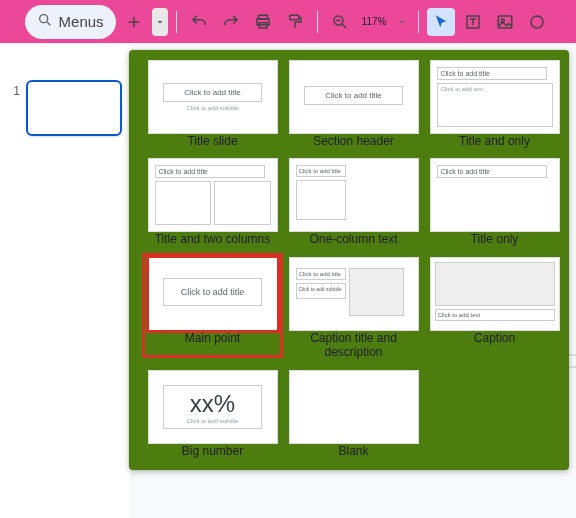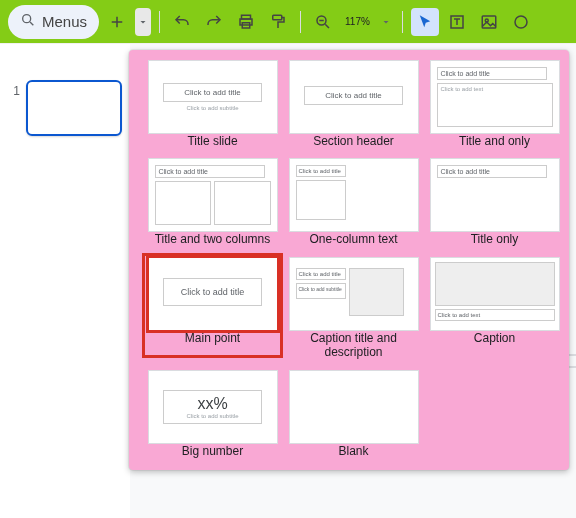--- a/index.html
+++ b/index.html
@@ -14,21 +14,22 @@
     position: relative;
   }
   
   .toolbar {
     display: flex;
     align-items: center;
     height: 44px;
     padding: 0 8px;
     gap: 4px;
     border-bottom: 1px solid #f1f1f1;
-    background: #84cc16;
+    background: #ec4899;
+    justify-content: center;
   }
   .search-pill {
     display: flex;
     align-items: center;
     background: #edf2fa;
     border-radius: 18px;
     height: 34px;
     padding: 0 12px;
     gap: 6px;
   }
@@ -78,21 +79,21 @@
     width:18px; height:2px; background:#dadce0;
   }
   .canvas-hint2 { top:322px; }
   
   
   .popup {
     position:absolute;
     left:129px;
     top:50px;
     width:440px;
-    background:#f9a8d4;
+    background:#4d7c0f;
     border-radius:4px;
     box-shadow: 0 2px 6px rgba(0,0,0,0.25), 0 0 0 1px rgba(0,0,0,0.05);
     padding: 10px 8px 12px 17px;
     display:grid;
     grid-template-columns: repeat(3, 1fr);
     gap: 10px 8px;
   }
   .tile {
     display:flex;
     flex-direction:column;
@@ -155,21 +156,21 @@
   .ph-body {
     border:1px solid #ccc;
     flex:1;
     margin-top:3px;
     font-size:6px;
     color:#9aa0a6;
     padding:2px 3px;
   }
   .cols { display:flex; gap:3px; flex:1; margin-top:3px;}
   .col { flex:1; border:1px solid #ccc; }
-  .big-num { font-size:16px; color:#3c4043; text-align:center; }
+  .big-num { font-size:24px; color:#3c4043; text-align:center; }
   .ph-small {
     border:1px solid #ccc;
     font-size:6px;
     color:#5f6368;
     padding:2px;
     width:50px;
   }
   .ph-img {
     border:1px solid #ccc;
     background:#eee;

